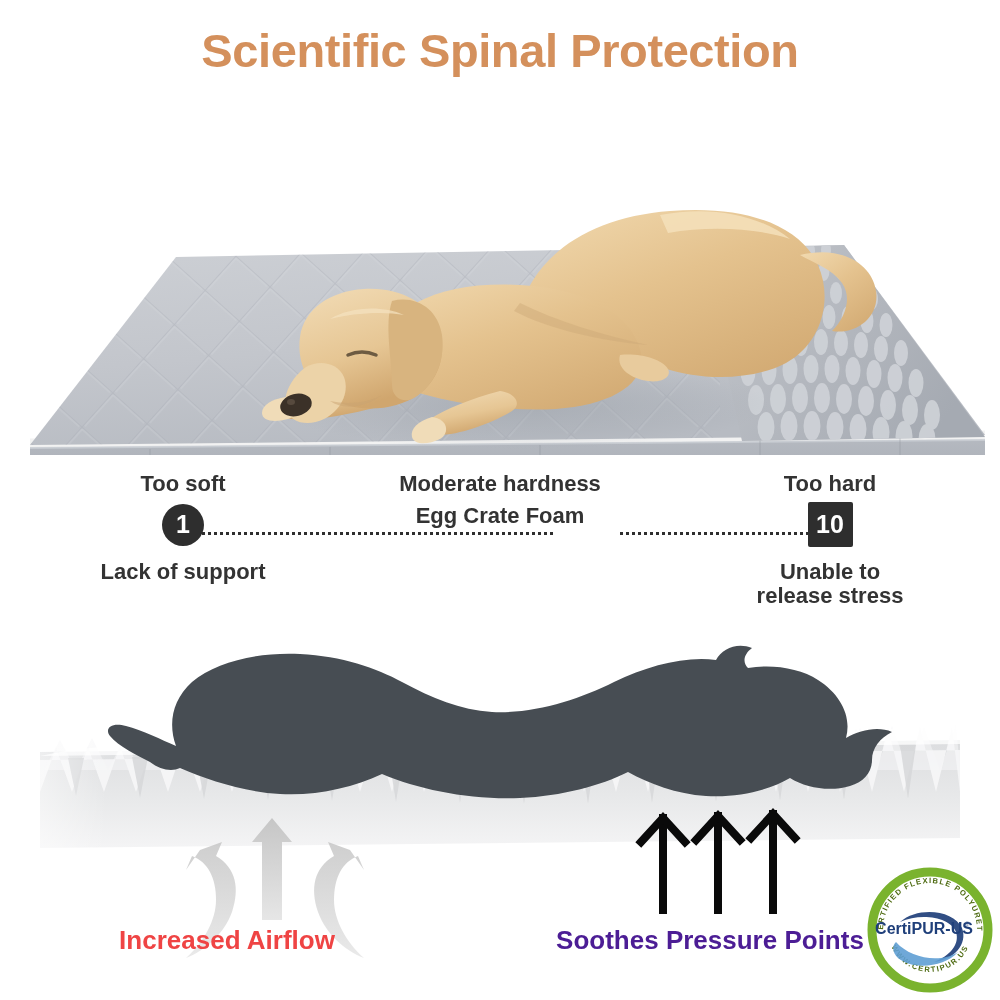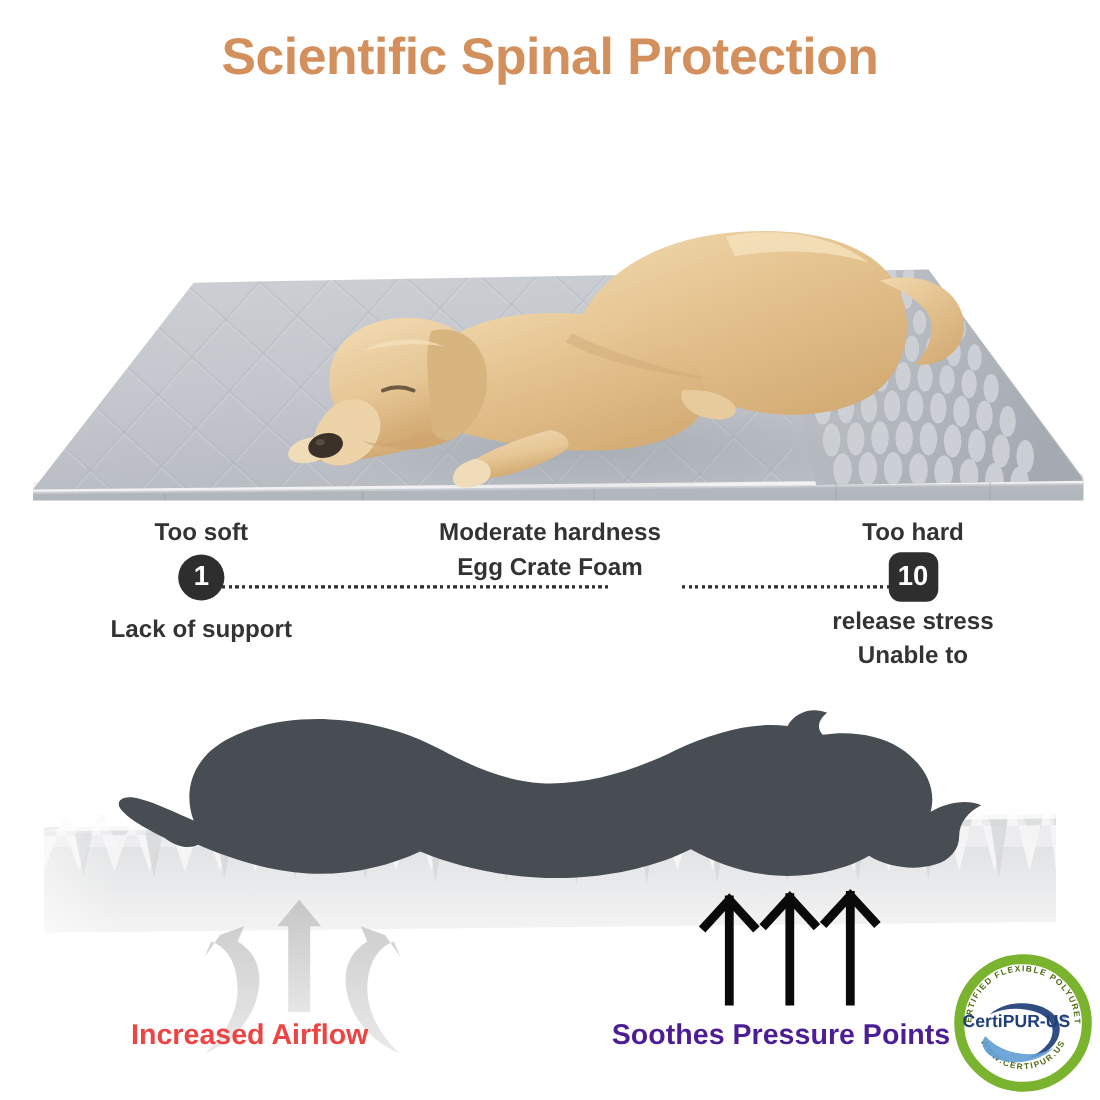--- a/index.html
+++ b/index.html
@@ -57,21 +57,21 @@
   .badge{
     display:inline-flex; align-items:center; justify-content:center;
     color:#ffffff; font-weight:bold;
     font-family:"Liberation Sans", sans-serif;
   }
   .badge-circle{
     width:42px; height:42px; border-radius:50%;
     background:#2e2e2e; font-size:25px;
   }
   .badge-square{
-    width:45px; height:45px; border-radius:11px;
+    width:45px; height:45px; border-radius:2px;
     background:#2e2e2e; font-size:25px;
   }
   .badge-rounded{
     width:45px; height:52px; border-radius:8px;
     background:#c68a56; font-size:25px;
   }
   .badge-wrap{ height:56px; display:flex; align-items:center; justify-content:center; }
 
   
   #node-soft   { left:58px;  top:4px;  width:250px; }
@@ -337,22 +337,22 @@
   <div class="scale-node" id="node-mod">
     <div class="node-top-label">Moderate hardness</div>
     <div class="node-bottom-label">Egg Crate Foam</div>
   </div>
 
   <div class="scale-node" id="node-hard">
     <div class="node-top-label">Too hard</div>
     <div class="badge-wrap">
       <span class="badge badge-square">10</span>
     </div>
+    <div class="node-bottom-label">Unable to</div>
     <div class="node-bottom-label" style="margin-top:0;">release stress</div>
-    <div class="node-bottom-label">Unable to</div>
   </div>
 </div>
 
 <div id="diagram">
   <svg viewBox="0 0 1000 380" xmlns="http://www.w3.org/2000/svg">
     <defs>
       <linearGradient id="foamBodyG" x1="0" y1="0" x2="0" y2="1">
         <stop offset="0%" stop-color="#dcdddf"></stop>
         <stop offset="55%" stop-color="#e8e9ea"></stop>
         <stop offset="100%" stop-color="#f4f4f5"></stop>

